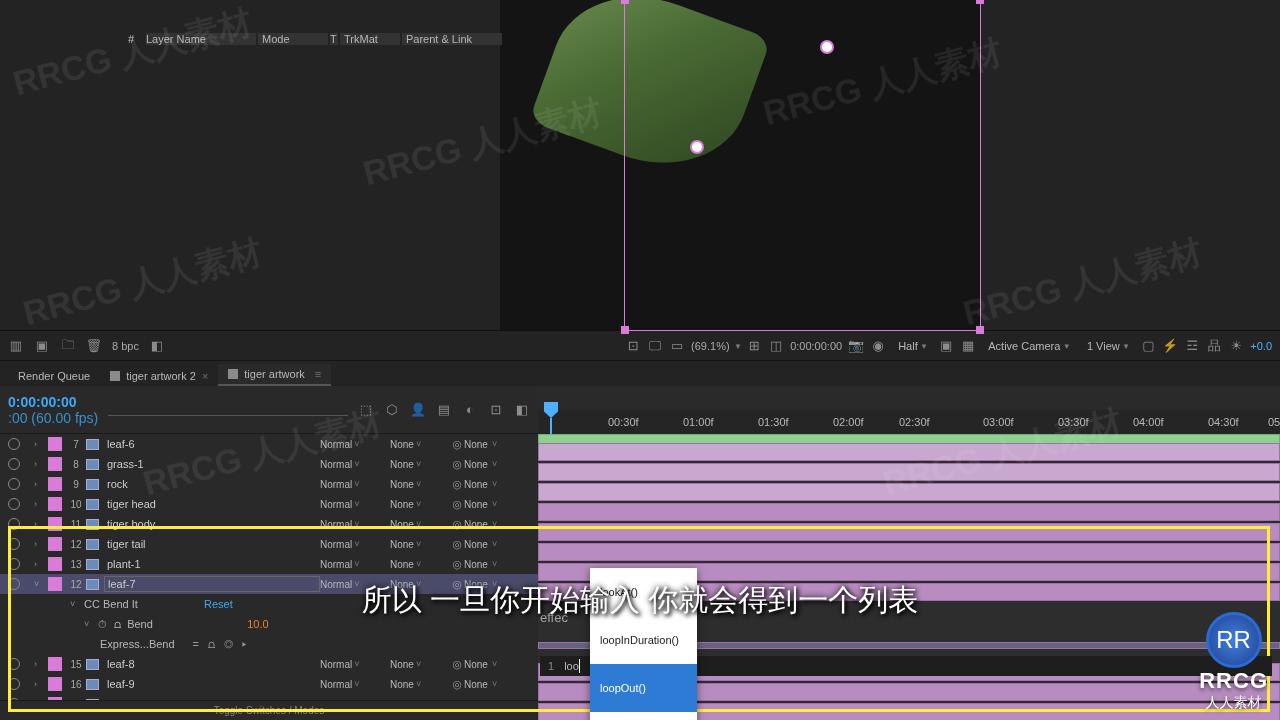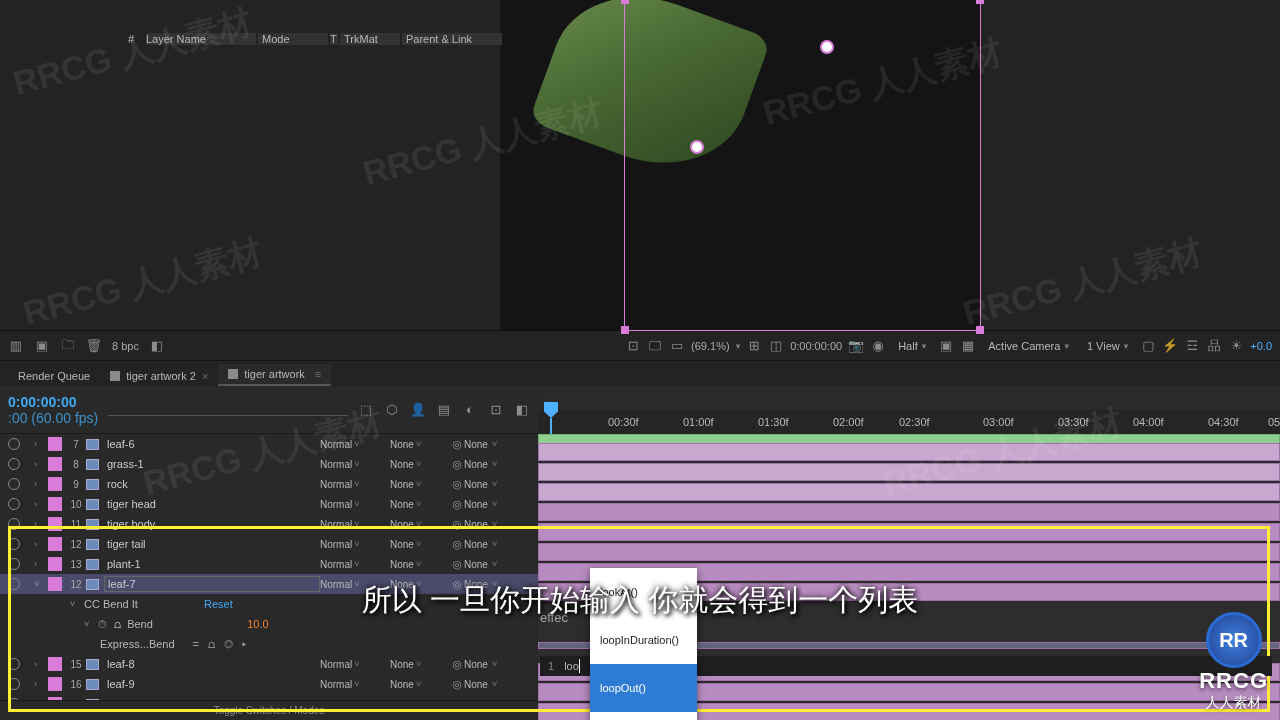--- a/index.html
+++ b/index.html
@@ -84,21 +84,21 @@
 .expr-editor{position:absolute;left:540px;top:656px;right:8px;height:20px;background:#1e1e1e;color:#ddd;font-family:"Courier New",monospace;font-size:13px;padding:2px 8px;z-index:20;display:flex;align-items:center}
 .expr-line-no{color:#888;margin-right:10px}
 .cursor{display:inline-block;width:1px;height:14px;background:#fff;animation:blink 1s infinite}
 @keyframes blink{50%{opacity:0}}
 .expr-label{position:absolute;left:540px;top:610px;font-family:Liberation Sans, sans-serif;font-size:13px;color:#aaa;z-index:15}
 .subtitle{position:absolute;left:0;right:0;top:580px;text-align:center;z-index:40;pointer-events:none}
 .sub-cn{font-size:30px;color:#fff;font-weight:400;text-shadow:0 0 6px #000,2px 2px 4px #000;font-family:"Microsoft YaHei","PingFang SC",sans-serif}
 .sub-en{font-size:28px;color:#fff;font-weight:500;text-shadow:0 0 6px #000,2px 2px 4px #000;margin-top:2px}
 .watermark{position:absolute;color:rgba(255,255,255,.08);font-size:34px;font-weight:bold;transform:rotate(-15deg);pointer-events:none;font-family:"Microsoft YaHei",sans-serif;white-space:nowrap}
 .wm-logo{position:absolute;right:12px;bottom:8px;z-index:50;text-align:center}
-.wm-logo .circ{width:56px;height:56px;border-radius:50%;border:3px solid #2a6bd4;display:flex;align-items:center;justify-content:center;background:radial-gradient(#4080e0,#204090);color:#fff;font-weight:bold;font-size:20px;margin:0 auto}
+.wm-logo .circ{width:56px;height:56px;border-radius:50%;border:3px solid #2a6bd4;display:flex;align-items:center;justify-content:center;background:radial-gradient(#4080e0,#204090);color:#fff;font-weight:normal;font-size:24px;margin:0 auto}
 .wm-logo .txt{color:#fff;font-size:22px;font-weight:bold;letter-spacing:1px;text-shadow:0 2px 4px rgba(0,0,0,.6)}
 .wm-logo .sub{color:#fff;font-size:14px;font-family:"Microsoft YaHei";text-shadow:0 2px 4px rgba(0,0,0,.6)}
 .toggle-row{height:20px;display:flex;align-items:center;justify-content:center;width:538px;font-size:10px;color:#888;border-top:1px solid #1a1a1a;background:#292929;position:absolute;bottom:0;left:0}
 </style>
 </head>
 <body>
 
 <div class="workspace">
 
   <div class="viewer-area">

